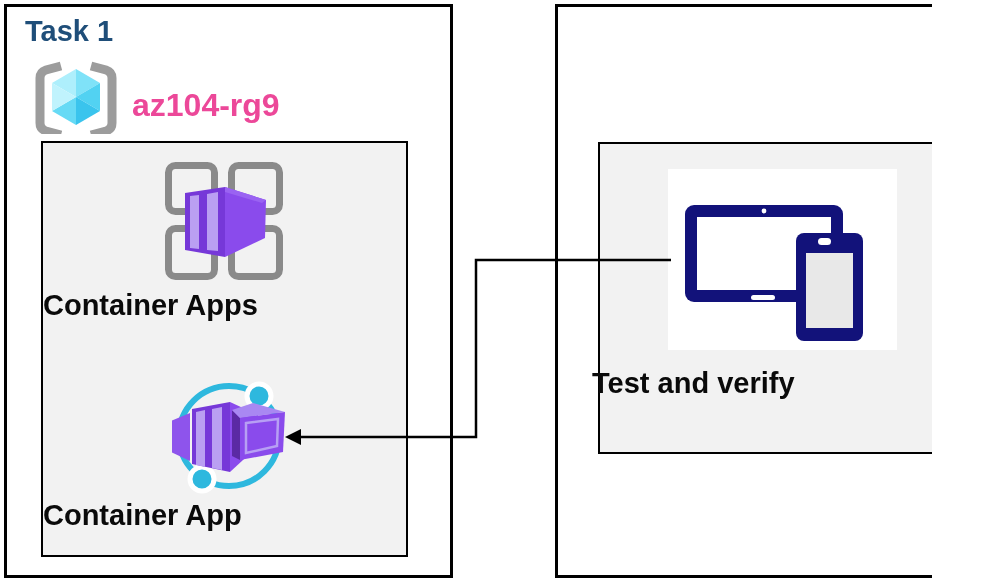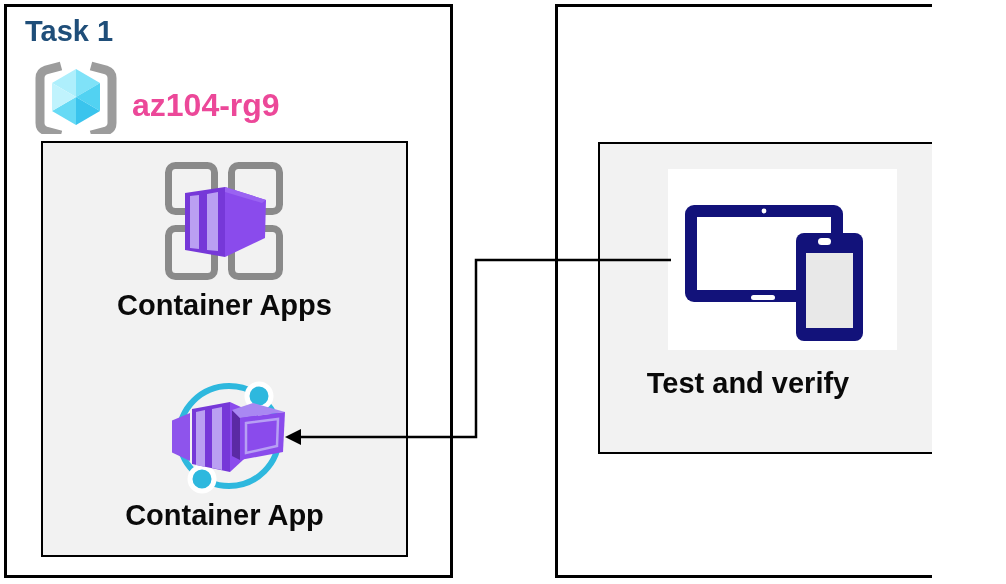--- a/index.html
+++ b/index.html
@@ -37,26 +37,26 @@
   }
   #task1-title{left:25px;top:13px;}
   #task2-title{left:585px;top:13px;}
   #rg-name{
     position:absolute;left:132px;top:76px;
     font-size:32px;font-weight:700;color:#ec4899;line-height:38px;
     white-space:nowrap;
     margin-top:10px;
   }
   .caption{
-    position:absolute;text-align:center;
+    position:absolute;text-align:left;
     font-size:29px;font-weight:700;color:#0a0a0a;line-height:34px;
   }
   #env-label{left:43px;top:288px;width:363px;}
   #app-label{left:43px;top:498px;width:363px;}
-  #test-label{left:566px;top:366px;width:364px;}
+  #test-label{left:592px;top:366px;width:364px;}
   .icon-svg{position:absolute;}
   #rg-icon{left:33px;top:57px;}
   #env-icon{left:156px;top:156px;}
   #app-icon{left:172px;top:376px;}
   #devices-icon{left:668px;top:169px;}
   #connector{position:absolute;left:0;top:0;z-index:10;pointer-events:none;}
 </style>
 </head>
 <body>
 

